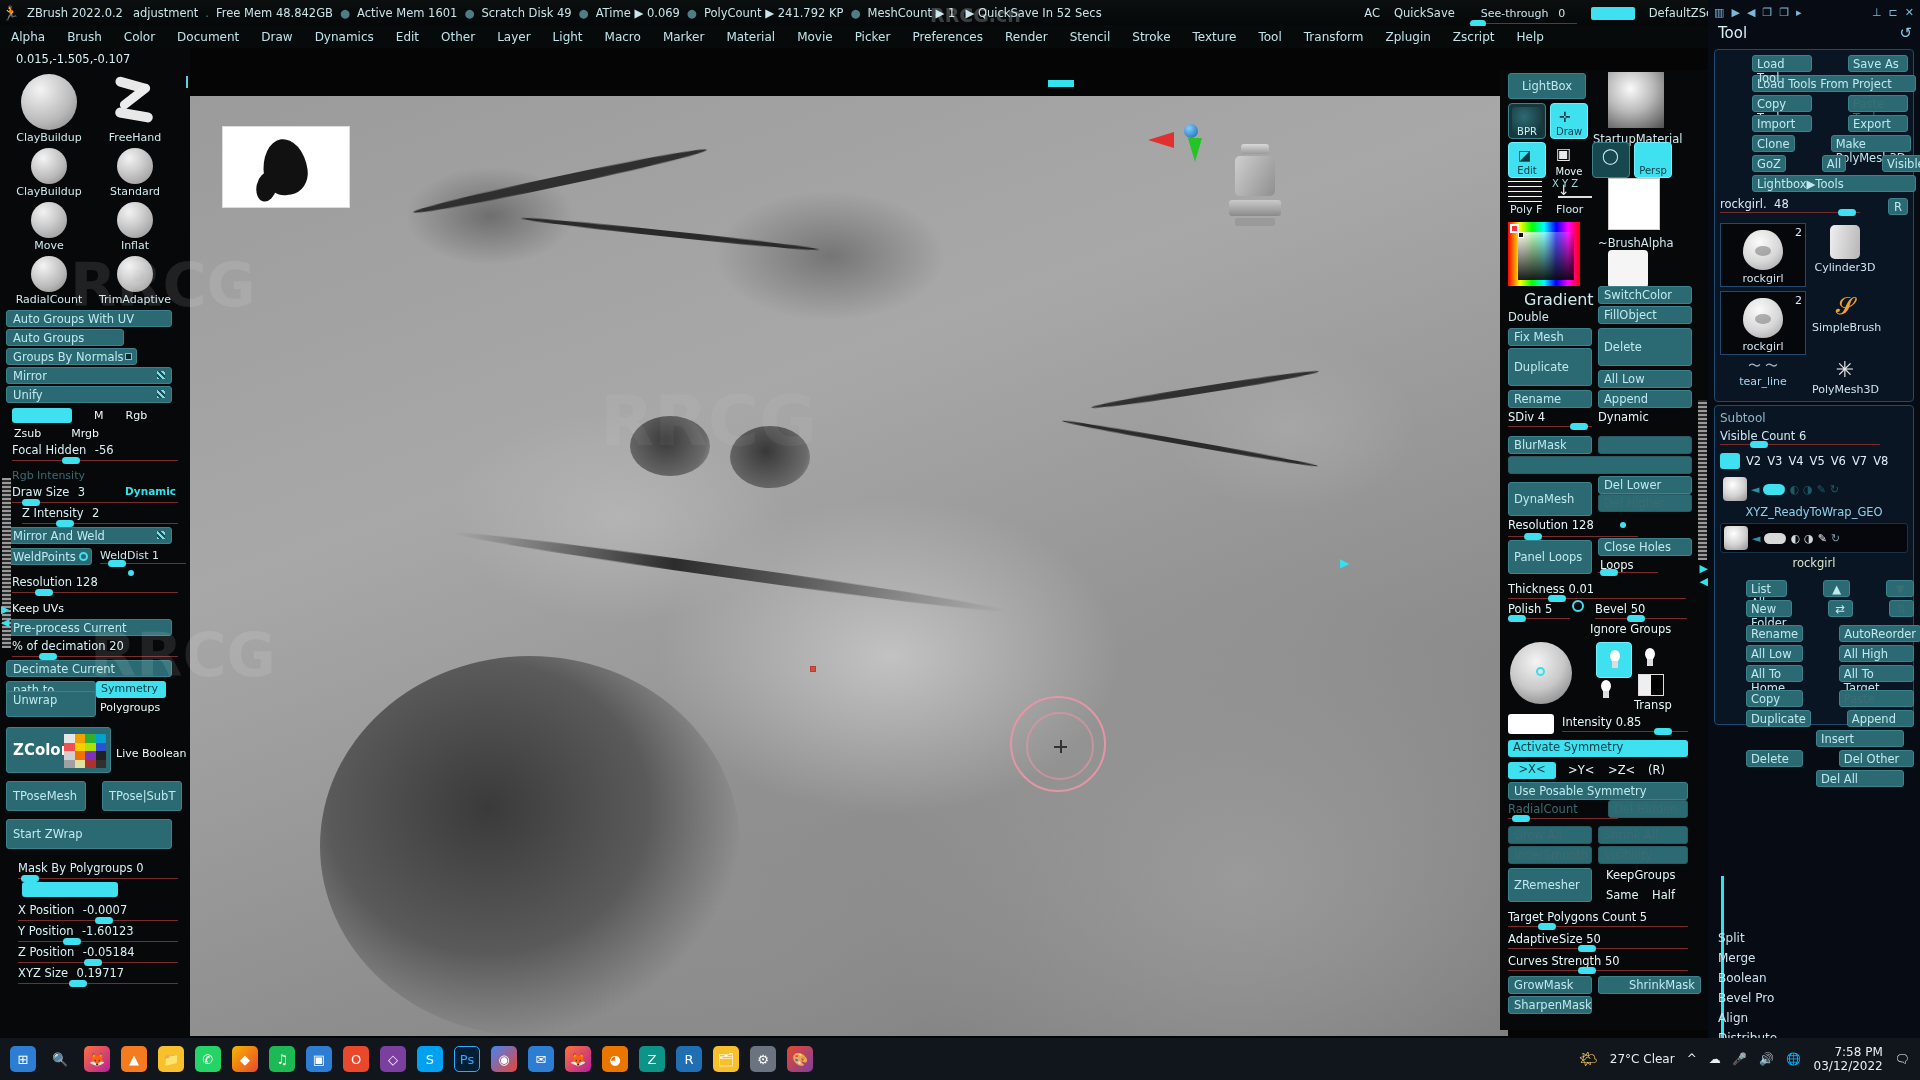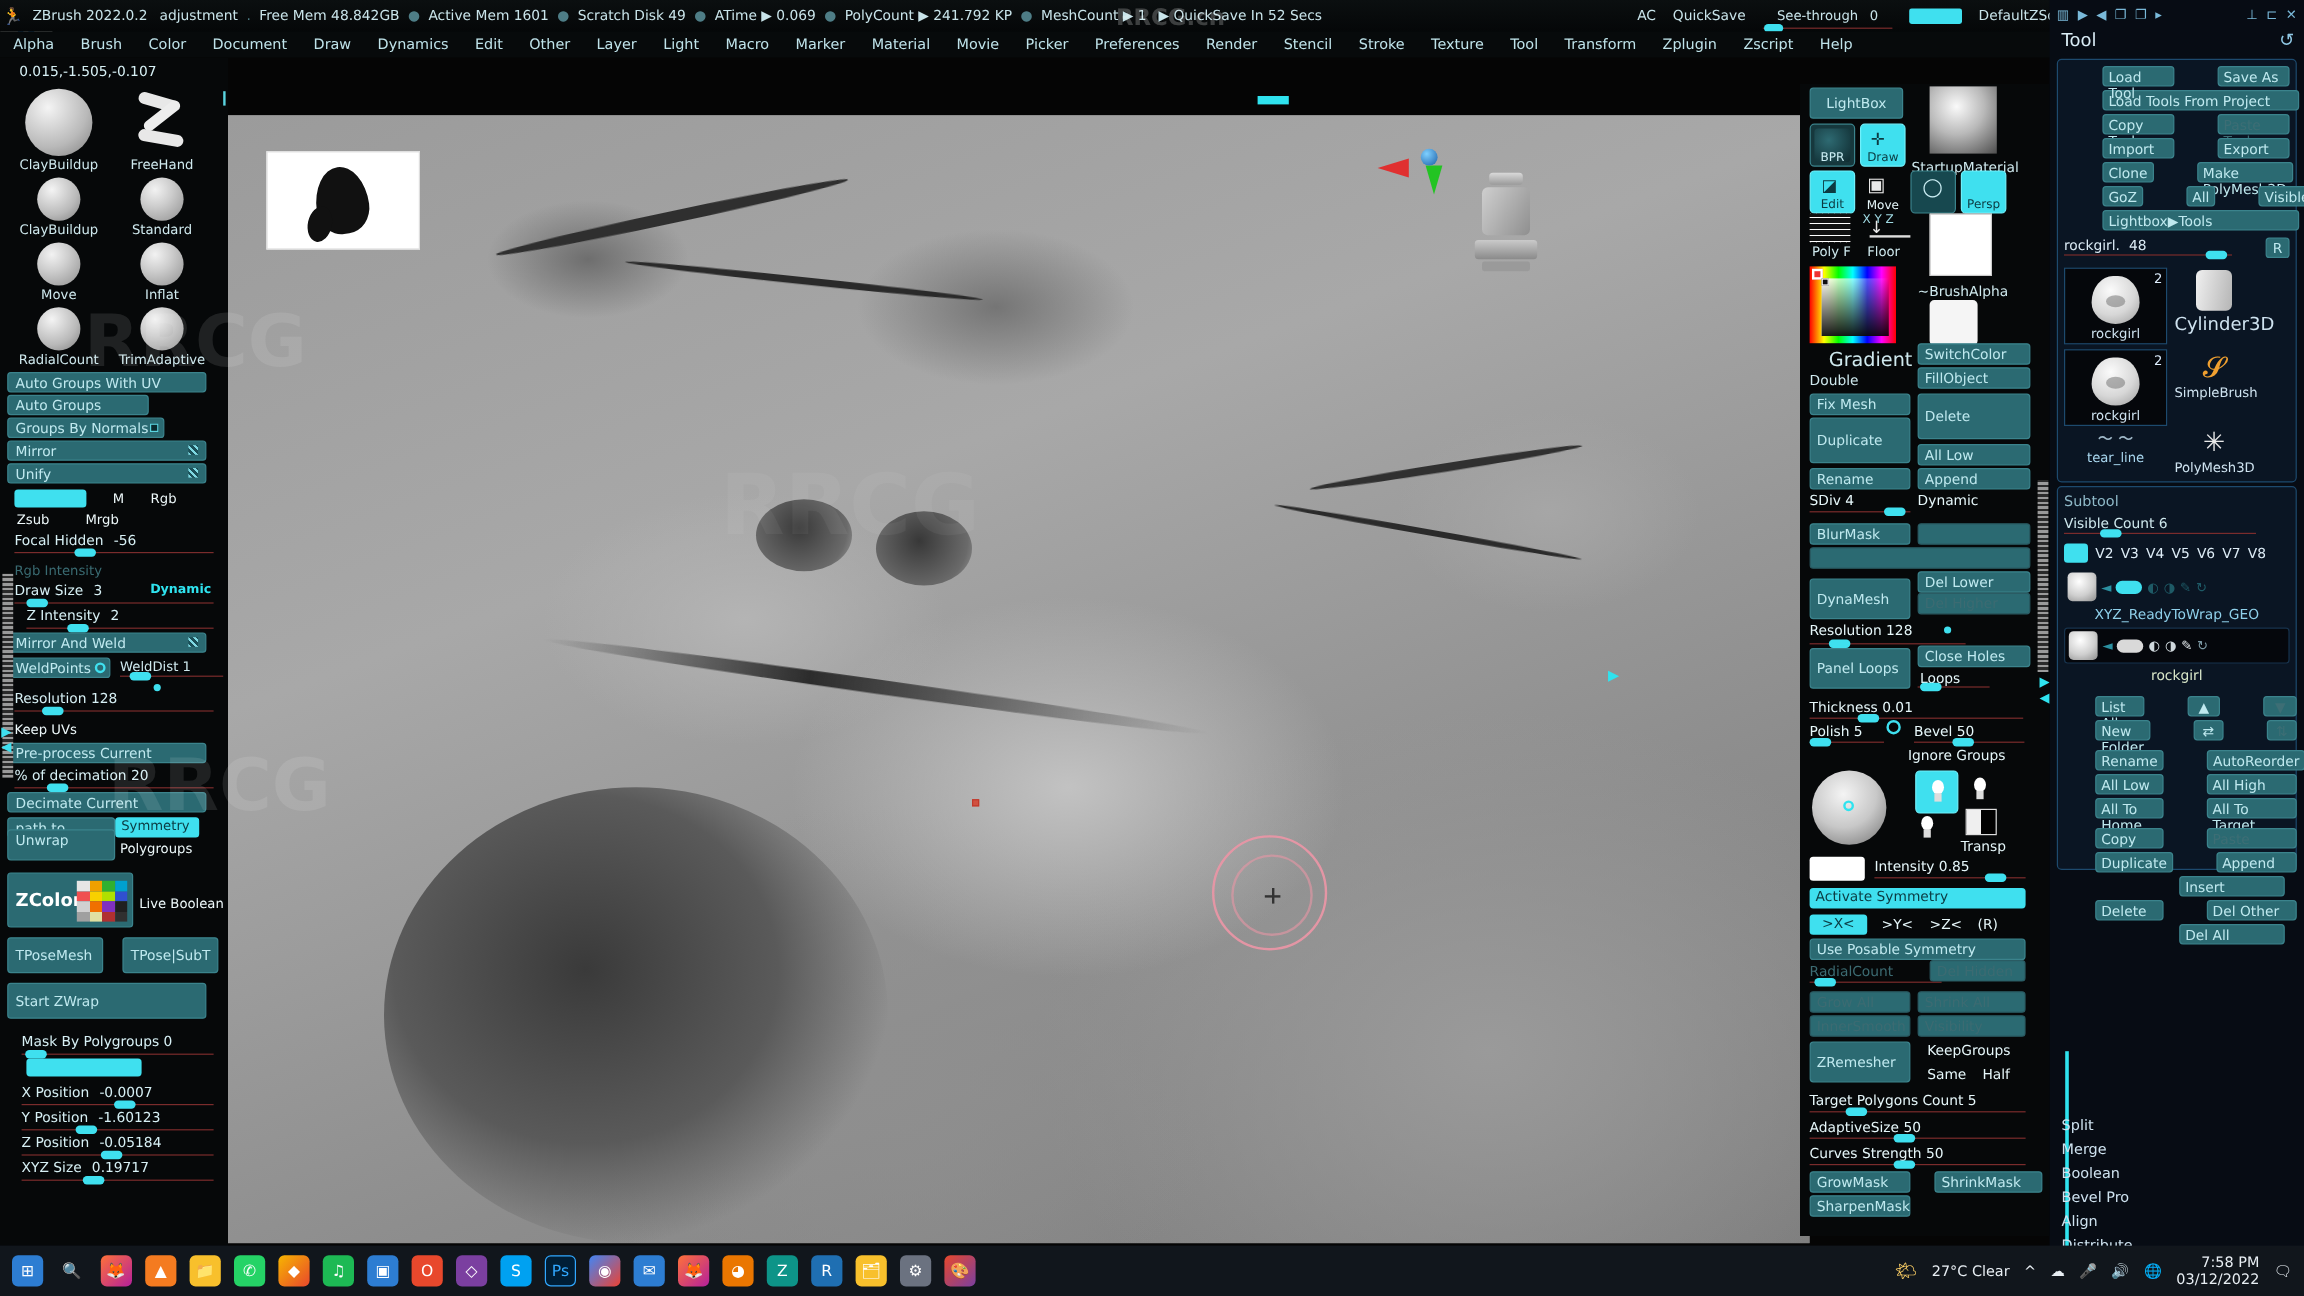--- a/index.html
+++ b/index.html
@@ -697,21 +697,21 @@
       <div style="position:absolute;left:0;top:16px;width:180px;height:1px;background:#7a2c2c;"></div>
       <div class="knob" style="left:70px;top:13px;"></div>
     </div>
     <div style="position:absolute;left:8px;top:884px;width:180px;">
       <span class="mp-lbl">Curves Strength 50</span>
       <div style="position:absolute;left:0;top:16px;width:180px;height:1px;background:#7a2c2c;"></div>
       <div class="knob" style="left:70px;top:13px;"></div>
     </div>
 
     <div class="mp-btn" style="position:absolute;left:8px;top:906px;width:84px;">GrowMask</div>
-    <div class="mp-btn" style="position:absolute;left:112px;top:906px;width:90px;">ShrinkMask</div>
+    <div class="mp-btn" style="position:absolute;left:98px;top:906px;width:103px;text-align:right;">ShrinkMask</div>
     <div class="mp-btn" style="position:absolute;left:8px;top:926px;width:84px;">SharpenMask</div>
 
     <div class="vscroll"></div>
     <div style="position:absolute;right:0px;top:492px;color:#2fe3ef;font-size:11px;">▶<br>◀</div>
   </div>
 
   <div class="rightpanel">
     <div class="rp-toprow">
       <span>▥</span>
       <span>▶</span>
@@ -763,21 +763,21 @@
       </div>
 
       <div style="display:flex;gap:6px;margin-top:4px;">
         <div class="thumb-tile">
           <div class="headmini"></div>
           <span class="num">2</span>
           <span class="cap">rockgirl</span>
         </div>
         <div style="width:66px;text-align:center;">
           <div style="width:30px;height:34px;margin:2px auto;border-radius:5px;background:linear-gradient(100deg,#f0f0f0,#b5b5b5);"></div>
-          <div style="font-size:15px;color:#cfe3f0;">Cylinder3D</div>
+          <div style="font-size:11px;color:#cfe3f0;">Cylinder3D</div>
         </div>
       </div>
       <div style="display:flex;gap:6px;margin-top:4px;">
         <div class="thumb-tile">
           <div class="headmini"></div>
           <span class="num">2</span>
           <span class="cap">rockgirl</span>
         </div>
         <div style="width:66px;text-align:center;">
           <div style="font-size:24px;color:#f0a030;line-height:30px;">𝓢</div>

